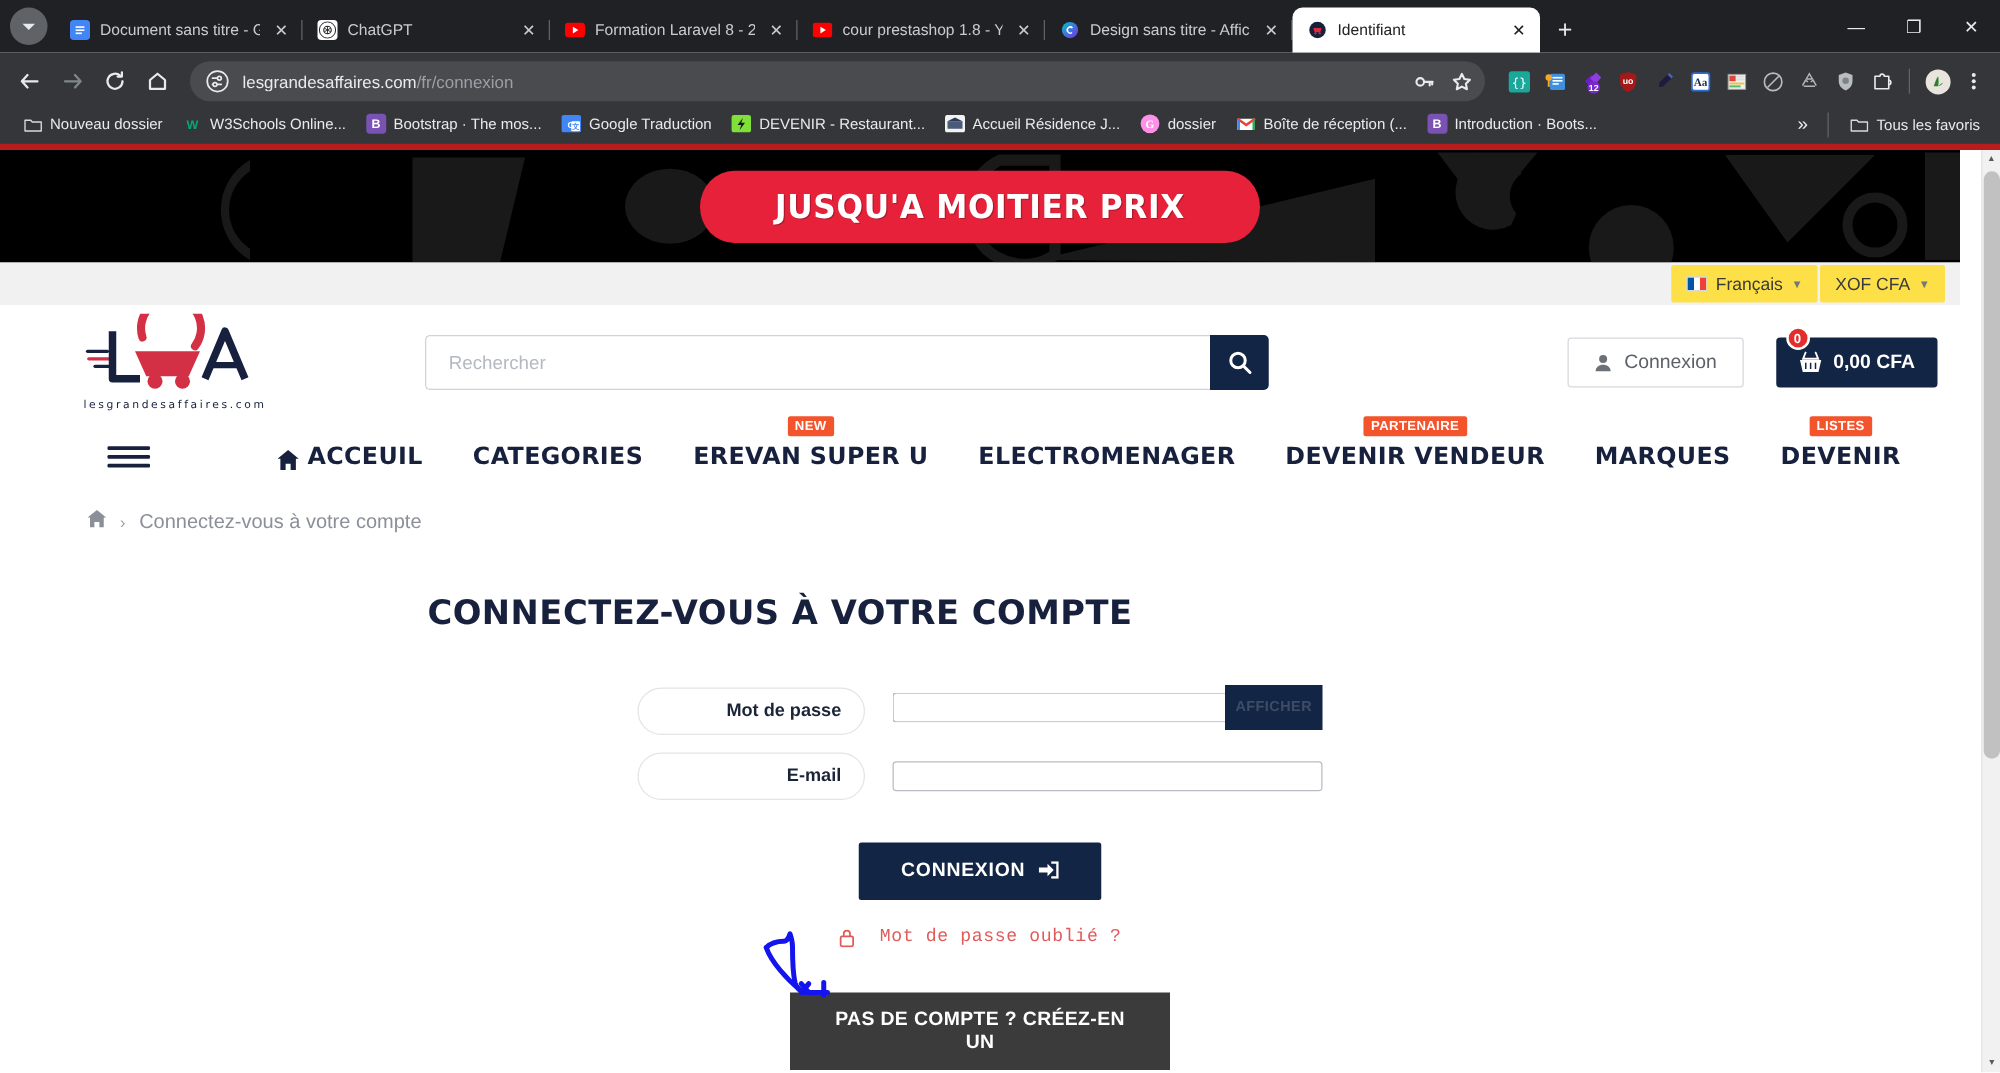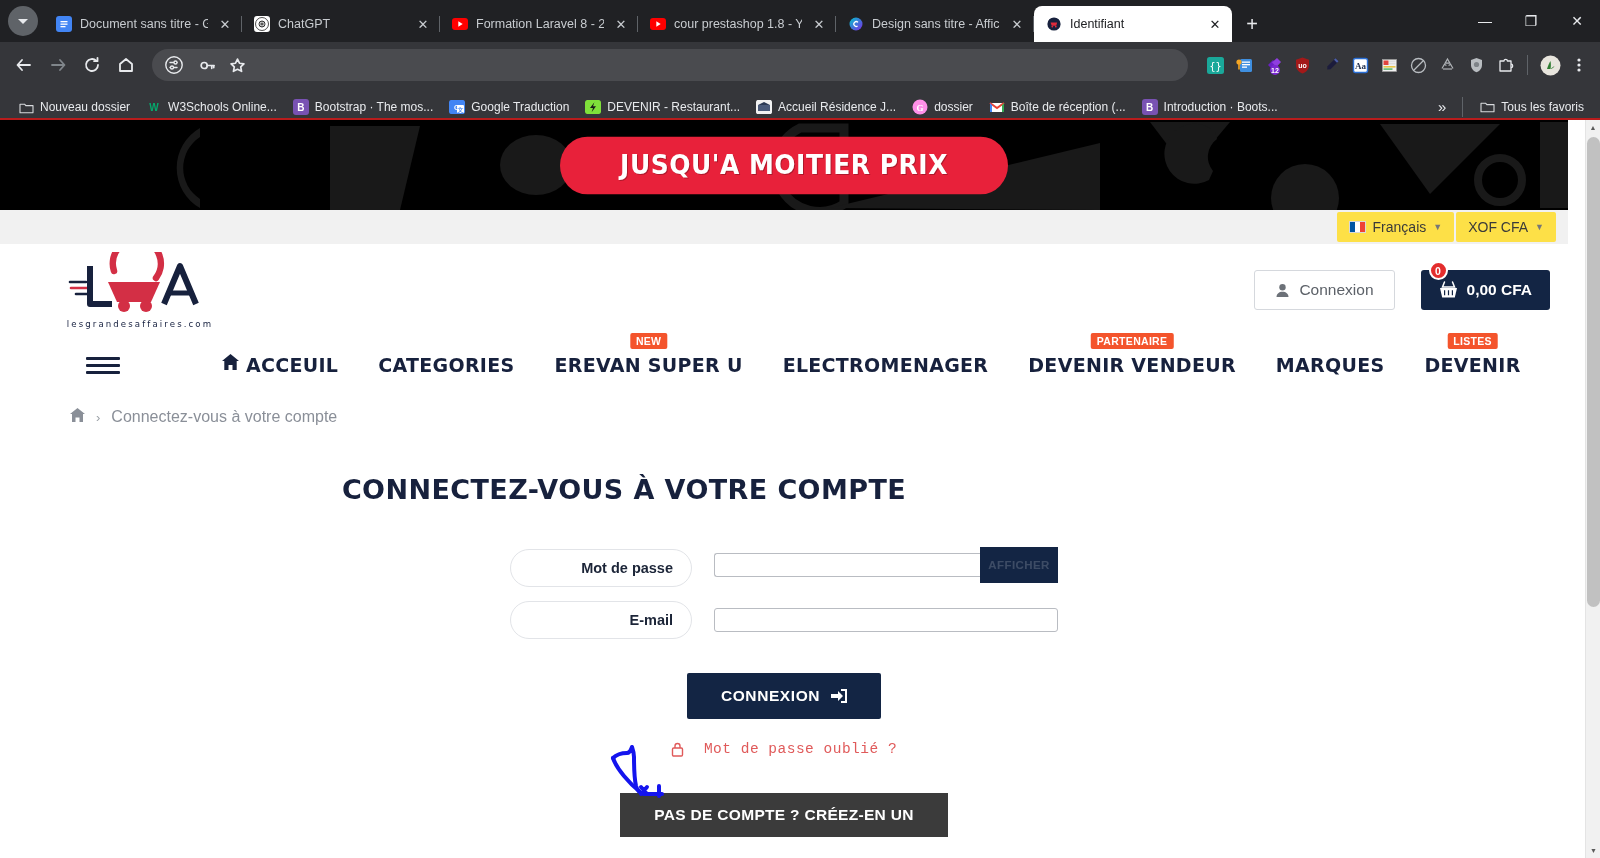--- a/index.html
+++ b/index.html
@@ -85,22 +85,22 @@
   .omni-right { display: flex; align-items: center; gap: 4px; }
   .omni-right .navbtn { width: 26px; height: 26px; }
   .ext-row { display: flex; align-items: center; gap: 3px; padding-left: 4px; }
   .ext {
     width: 26px; height: 26px; display: flex; align-items: center;
     justify-content: center; position: relative; cursor: pointer; flex: 0 0 auto;
   }
   .ext-sep { width: 1px; height: 20px; background: #5f6368; margin: 0 6px; }
 
   .bookmarks {
-    height: 32px; background: #35363a; display: flex; align-items: flex-end;
-    padding: 0 10px; gap: 0; border-bottom: 2px solid #b91c1c; position: relative;
+    height: 32px; background: #35363a; display: flex; align-items: flex-start;
+    padding: 0 10px; gap: 0; border-bottom: 5px solid #b91c1c; position: relative;
   }
   .bm {
     display: flex; align-items: center; gap: 6px; padding: 3px 8px;
     border-radius: 4px; color: #e8eaed; font-size: 12px; cursor: pointer;
     white-space: nowrap; flex: 0 0 auto;
   }
   .bm .bmfav {
     width: 16px; height: 16px; border-radius: 3px; flex: 0 0 16px;
     display: flex; align-items: center; justify-content: center;
     font-size: 10px; font-weight: bold; overflow: hidden;
@@ -205,21 +205,21 @@
   .burger {
     width: 34px; margin-left: 68px; margin-right: 102px; cursor: pointer; flex: 0 0 34px;
   }
   .burger span {
     display: block; height: 3px; background: #17213d; margin: 4px 0; border-radius: 1px;
   }
   .navitems { display: flex; align-items: center; gap: 40px; }
   .navitem {
     position: relative; font-size: 19px; font-weight: bold; color: #17213d;
     letter-spacing: 0.3px; cursor: pointer; white-space: nowrap;
-    display: flex; align-items: flex-start; gap: 7px;
+    display: flex; align-items: flex-end; gap: 7px;
     font-family: "DejaVu Sans", sans-serif;
   }
   .navbadge {
     position: absolute; top: -21px; left: 50%; transform: translateX(-50%);
     background: #f4542c; color: #fff; font-size: 10.5px; font-weight: bold;
     padding: 2px 6px; border-radius: 2px; letter-spacing: 0.3px;
     font-family: "Liberation Sans", sans-serif;
   }
 
   .breadcrumb {
@@ -265,21 +265,21 @@
     font-family: "Liberation Sans", sans-serif;
   }
   .forgot {
     text-align: center; margin-top: 22px; font-size: 14.5px; color: #e05a5a;
     font-family: "Liberation Mono", monospace; letter-spacing: 0.5px;
     cursor: pointer; display: flex; align-items: center; justify-content: center; gap: 20px;
   }
   .btn-create {
     display: block; margin: 36px auto 0; background: #3b3b3b; color: #fff;
     border: none; padding: 13px 30px; font-size: 15.5px; font-weight: bold;
-    cursor: pointer; width: 328px; letter-spacing: 0.3px;
+    cursor: pointer; width: 304px; letter-spacing: 0.3px;
     font-family: "Liberation Sans", sans-serif;
   }
   .doodle { position: absolute; left: 604px; top: 616px; pointer-events: none; }
 
   
   .vscroll {
     position: absolute; right: 0; top: 120px; width: 15px; height: 738px;
     background: #f1f1f1; border-left: 1px solid #e4e4e4;
   }
   .vscroll .arrow {
@@ -416,20 +416,21 @@
 
     <div class="omnibox">
       <span class="omni-icon">
         <svg width="20" height="20" viewBox="0 0 20 20" fill="none" stroke="#e8eaed" stroke-width="1.4">
             <circle cx="10" cy="10" r="8.2"></circle>
             <path d="M6 7.5h7M6 12.5h7" stroke-linecap="round"></path>
             <circle cx="11.5" cy="7.5" r="1.5" fill="#35363a"></circle>
             <circle cx="8" cy="12.5" r="1.5" fill="#35363a"></circle>
           </svg>
       </span>
+      <span class="omni-url"><span>lesgrandesaffaires.com</span><span class="path">/fr/connexion</span></span>
       <span class="omni-right">
         <span class="navbtn">
           <svg width="17" height="17" viewBox="0 0 18 18" fill="none" stroke="#e8eaed" stroke-width="1.4">
               <circle cx="5.5" cy="9" r="3.2"></circle>
               <path d="M8.7 9H16M13.5 9v3M15.6 9v2.2" stroke-linecap="round"></path>
             </svg>
         </span>
         <span class="navbtn">
           <svg width="17" height="17" viewBox="0 0 18 18" fill="none" stroke="#e8eaed" stroke-width="1.3">
               <path d="M9 2.2l2.1 4.4 4.7.6-3.4 3.3.9 4.7L9 13l-4.3 2.2.9-4.7L2.2 7.2l4.7-.6z" stroke-linejoin="round"></path>
@@ -676,20 +677,29 @@
             <path d="M40 30h52l-9 20H49z" fill="#d32f45"></path>
             <path d="M88 26a24 24 0 10-42-7" fill="none" stroke="#d32f45" stroke-width="6.5" stroke-linecap="round"></path>
             <circle cx="56" cy="54" r="6" fill="#d32f45"></circle>
             <circle cx="78" cy="54" r="6" fill="#d32f45"></circle>
             <path d="M96 52L112 14l16 38" fill="none" stroke="#17213d" stroke-width="6" stroke-linejoin="round"></path>
             <path d="M102 41h20" stroke="#17213d" stroke-width="5"></path>
           </svg>
           <div class="logo-sub">lesgrandesaffaires.com</div>
         </div>
 
+        <div class="searchbar">
+          <input type="text" placeholder="Rechercher" style="">
+          <button class="searchbtn">
+            <svg width="20" height="20" viewBox="0 0 20 20" fill="none" stroke="#fff" stroke-width="2.4">
+                <circle cx="8.4" cy="8.4" r="5.8"></circle>
+                <path d="M12.7 12.7L18 18" stroke-linecap="round"></path>
+              </svg>
+          </button>
+        </div>
 
         <div class="header-actions">
           <div class="btn-connexion">
             <svg width="15" height="15" viewBox="0 0 15 15" fill="#6c7178">
                 <circle cx="7.5" cy="4.2" r="3.2"></circle>
                 <path d="M1.5 14c0-3.3 2.7-5.3 6-5.3s6 2 6 5.3z"></path>
               </svg>
             <span>Connexion</span>
           </div>
           <div class="btn-cart">

